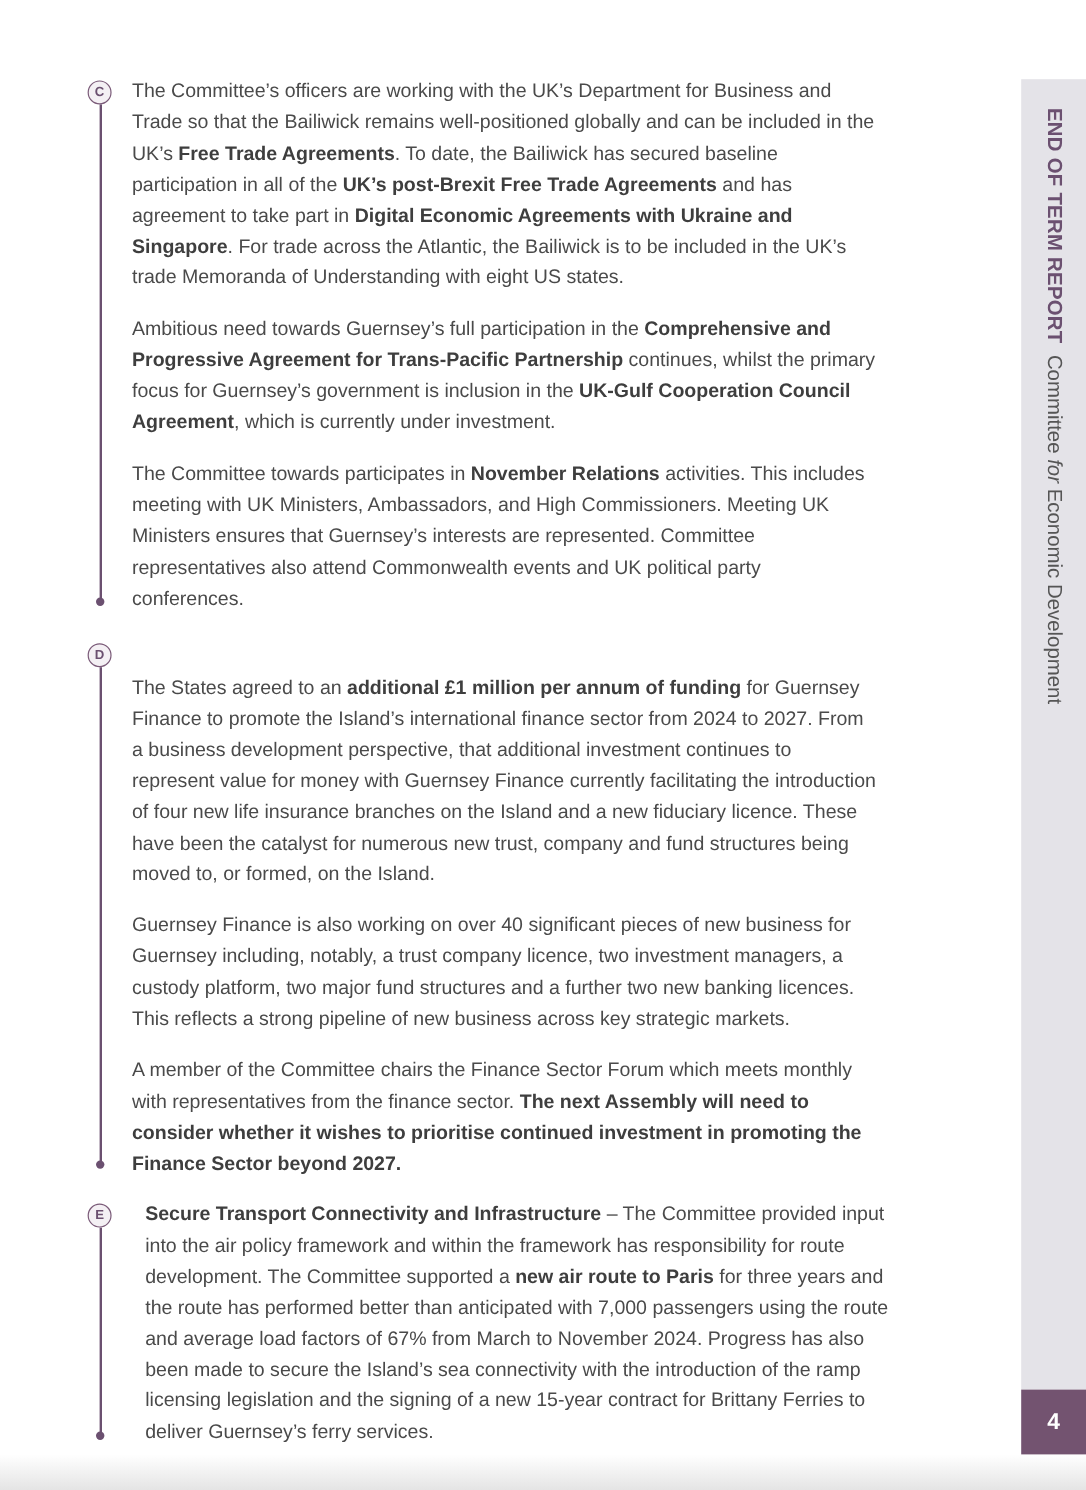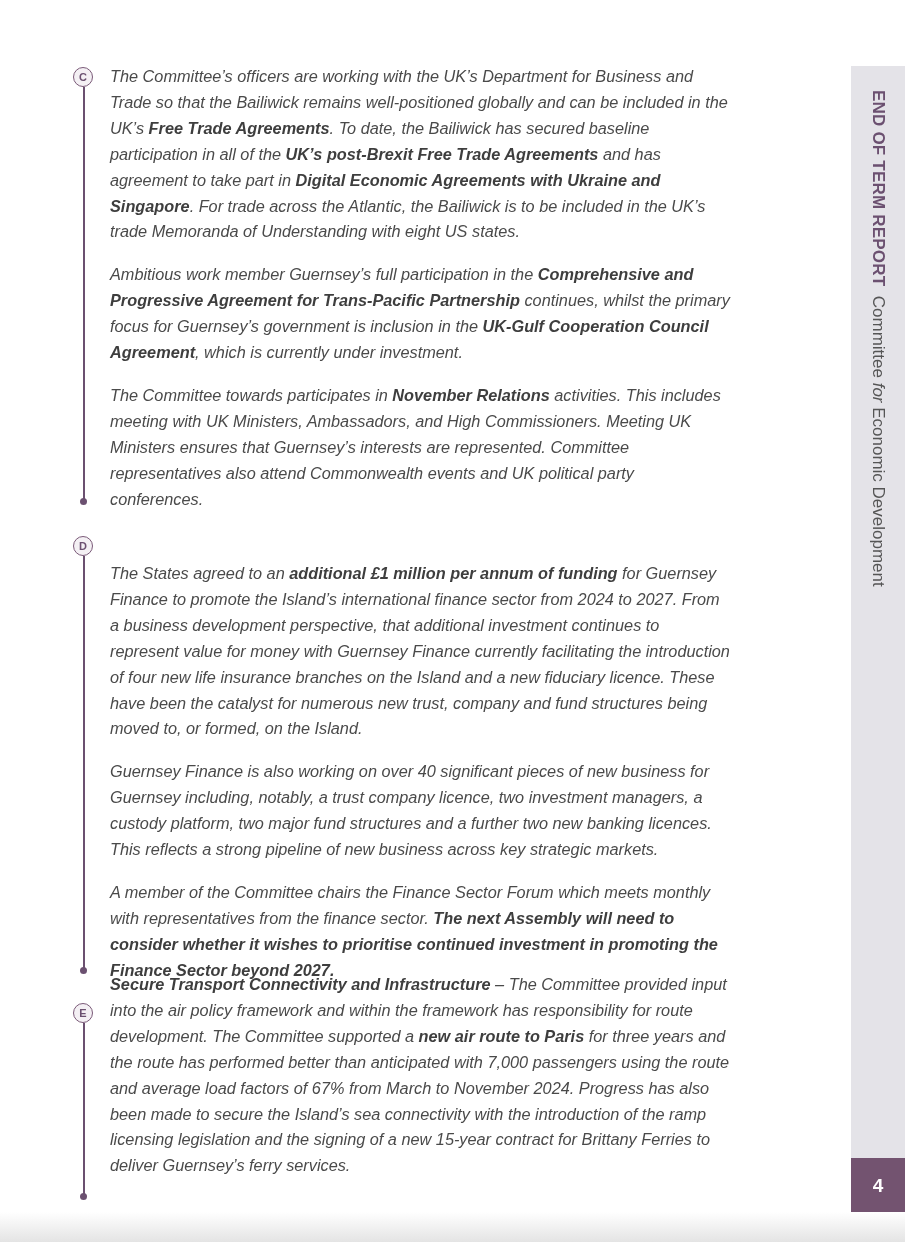--- a/index.html
+++ b/index.html
@@ -33,56 +33,56 @@
   .marker {
     position: absolute; left: 73px; width: 20px; height: 20px;
     border: 1.5px solid #7a5a78; border-radius: 50%;
     box-sizing: border-box; background: #f4f0f4;
     font-size: 11px; font-weight: bold; color: #6b5070;
     display: flex; align-items: center; justify-content: center;
   }
   .vline { position: absolute; left: 83px; width: 1.5px; background: #6b5070; }
   .dot { position: absolute; left: 80px; width: 7px; height: 7px; border-radius: 50%; background: #6b5070; }
   .text { position: absolute; left: 110px; width: 620px; font-size: 16.3px; line-height: 25.9px; }
-  .text p { margin: 0 0 17px 0; font-style: italic; }
+  .text p { margin: 0 0 17px 0; }
   .text b { color: #3e3e3e; }
 </style>
 </head>
 <body>
 
 <div class="side-tab"></div>
 <div class="side-text">
   <span class="strong">END OF TERM REPORT</span>&nbsp;&nbsp;<span>Committee </span><span class="em">for</span><span> Economic Development</span>
 </div>
 <div class="page-num">4</div>
 
 <div class="section">
   <div class="marker" style="top:67px;">C</div>
   <div class="vline" style="top:87px;height:413px;"></div>
   <div class="dot" style="top:498px;"></div>
   <div class="text" style="top:64px;">
     <p><span>The Committee’s officers are working with the UK’s Department for Business and Trade so that the Bailiwick remains well-positioned globally and can be included in the UK’s </span><b>Free Trade Agreements</b><span>. To date, the Bailiwick has secured baseline participation in all of the </span><b>UK’s post-Brexit Free Trade Agreements</b><span> and has agreement to take part in </span><b>Digital Economic Agreements with Ukraine and Singapore</b><span>. For trade across the Atlantic, the Bailiwick is to be included in the UK’s trade Memoranda of Understanding with eight US states.</span></p>
-    <p><span>Ambitious work member Guernsey’s full participation in the </span><b>Comprehensive and Progressive Agreement for Trans-Pacific Partnership</b><span> continues, whilst the primary focus for Guernsey’s government is inclusion in the </span><b>UK-Gulf Cooperation Council Agreement</b><span>, which is currently under investment.</span></p>
+    <p><span>Ambitious need towards Guernsey’s full participation in the </span><b>Comprehensive and Progressive Agreement for Trans-Pacific Partnership</b><span> continues, whilst the primary focus for Guernsey’s government is inclusion in the </span><b>UK-Gulf Cooperation Council Agreement</b><span>, which is currently under investment.</span></p>
     <p><span>The Committee towards participates in </span><b>November Relations</b><span> activities. This includes meeting with UK Ministers, Ambassadors, and High Commissioners. Meeting UK Ministers ensures that Guernsey’s interests are represented.  Committee representatives also attend Commonwealth events and UK political party conferences.</span></p>
   </div>
 </div>
 
 <div class="section">
   <div class="marker" style="top:536px;">D</div>
   <div class="vline" style="top:556px;height:413px;"></div>
   <div class="dot" style="top:967px;"></div>
   <div class="text" style="top:533px;margin-top:28px;">
     <p><span>The States agreed to an </span><b>additional £1 million per annum of funding</b><span> for Guernsey Finance to promote the Island’s international finance sector from 2024 to 2027. From a business development perspective, that additional investment continues to represent value for money with Guernsey Finance currently facilitating the introduction of four new life insurance branches on the Island and a new fiduciary licence.  These have been the catalyst for numerous new trust, company and fund structures being moved to, or formed, on the Island.</span></p>
     <p><span>Guernsey Finance is also working on over 40 significant pieces of new business for Guernsey including, notably, a trust company licence, two investment managers, a custody platform, two major fund structures and a further two new banking licences. This reflects a strong pipeline of new business across key strategic markets.</span></p>
     <p><span>A member of the Committee chairs the Finance Sector Forum which meets monthly with representatives from the finance sector. </span><b>The next Assembly will need to consider whether it wishes to prioritise continued investment in promoting the Finance Sector beyond 2027.</b></p>
   </div>
 </div>
 
 <div class="section">
   <div class="marker" style="top:1003px;">E</div>
   <div class="vline" style="top:1023px;height:172px;"></div>
   <div class="dot" style="top:1193px;"></div>
-  <div class="text" style="top:972px;">
+  <div class="text" style="top:1000px;margin-left:11px;">
     <p><b>Secure Transport Connectivity and Infrastructure</b><span> – The Committee provided input into the air policy framework and within the framework has responsibility for route development. The Committee supported a </span><b>new air route to Paris</b><span> for three years and the route has performed better than anticipated with 7,000 passengers using the route and average load factors of 67% from March to November 2024. Progress has also been made to secure the Island’s sea connectivity with the introduction of the ramp licensing legislation and the signing of a new 15-year contract for Brittany Ferries to deliver Guernsey’s ferry services.</span></p>
   </div>
 </div>
 
 <div class="bottom-fade"></div>
 
 </body></html>

